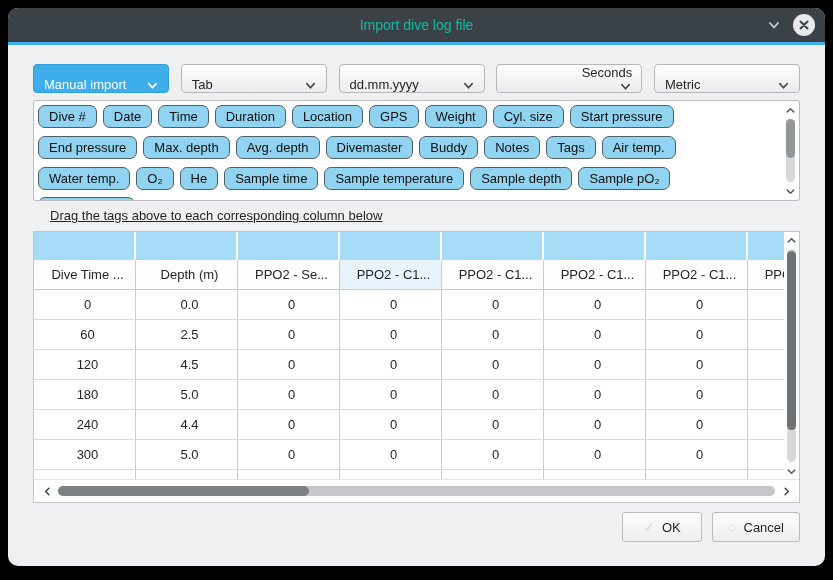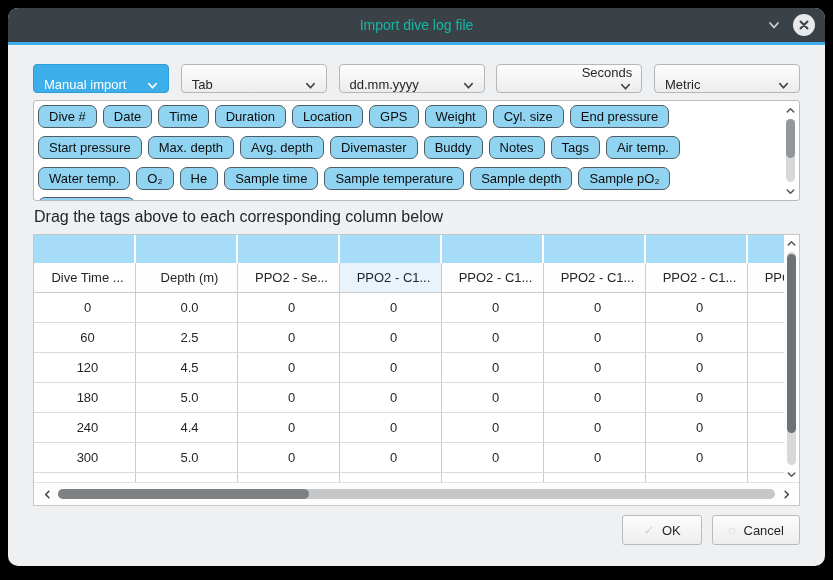--- a/index.html
+++ b/index.html
@@ -37,21 +37,21 @@
   .tag{height:23px; line-height:21px; padding:0 10px; background:var(--tagfill);
     border:1px solid var(--tagborder); border-radius:7px; font-size:13px; color:#0d0d0d;
     white-space:nowrap; cursor:grab;}
   .vscroll{position:absolute; top:2px; right:2px; bottom:2px; width:14px;
     display:flex; flex-direction:column; align-items:center;}
   .vs-btn{height:14px; display:flex; align-items:center; justify-content:center; cursor:pointer;}
   .vs-track{flex:1; width:9px; position:relative; background:#d7d8d9; border-radius:5px; margin:2px 0;}
   .vs-thumb{position:absolute; left:0; width:9px; background:#949799; border-radius:5px; cursor:grab;}
   .tag-panel .vs-thumb{top:0; height:62%;}
   
-  .instruction{font-size:16px; margin:0 0 8px 1px;}
+  .instruction{font-size:13px; margin:0 0 8px 17px;text-decoration:underline;}
   
   .table-panel{position:relative; height:272px; background:#fff; border:1px solid #c4c6c7;text-align:center;}
   .table-clip{position:absolute; left:0; top:0; right:15px; bottom:23px; overflow:hidden;}
   .tgrid{width:820px;}
   .drop-row{display:flex; height:28px; background:#fff;}
   .drop-cell{width:102px; flex:0 0 102px; background:var(--droprow); border-right:2px solid #fff; cursor:pointer;}
   .header-row{display:flex; height:30px; border-bottom:1px solid var(--gridline);}
   .hcell{width:102px; flex:0 0 102px; background:#fdfdfd; border-right:1px solid var(--gridline);
     font-size:13px; line-height:29px; padding-left:6px; white-space:nowrap; overflow:hidden; cursor:pointer;}
   .hcell.hl{background:var(--hlheader);}
@@ -146,22 +146,22 @@
     <div class="tag-panel">
       <div class="tag-flow" id="tag-flow">
           <span class="tag">Dive #</span>
           <span class="tag">Date</span>
           <span class="tag">Time</span>
           <span class="tag">Duration</span>
           <span class="tag">Location</span>
           <span class="tag">GPS</span>
           <span class="tag">Weight</span>
           <span class="tag">Cyl. size</span>
+          <span class="tag">Start pressure</span>
           <span class="tag">End pressure</span>
-          <span class="tag">Start pressure</span>
           <span class="tag">Max. depth</span>
           <span class="tag">Avg. depth</span>
           <span class="tag">Divemaster</span>
           <span class="tag">Buddy</span>
           <span class="tag">Notes</span>
           <span class="tag">Tags</span>
           <span class="tag">Air temp.</span>
           <span class="tag">Water temp.</span>
           <span class="tag">O₂</span>
           <span class="tag">He</span>

